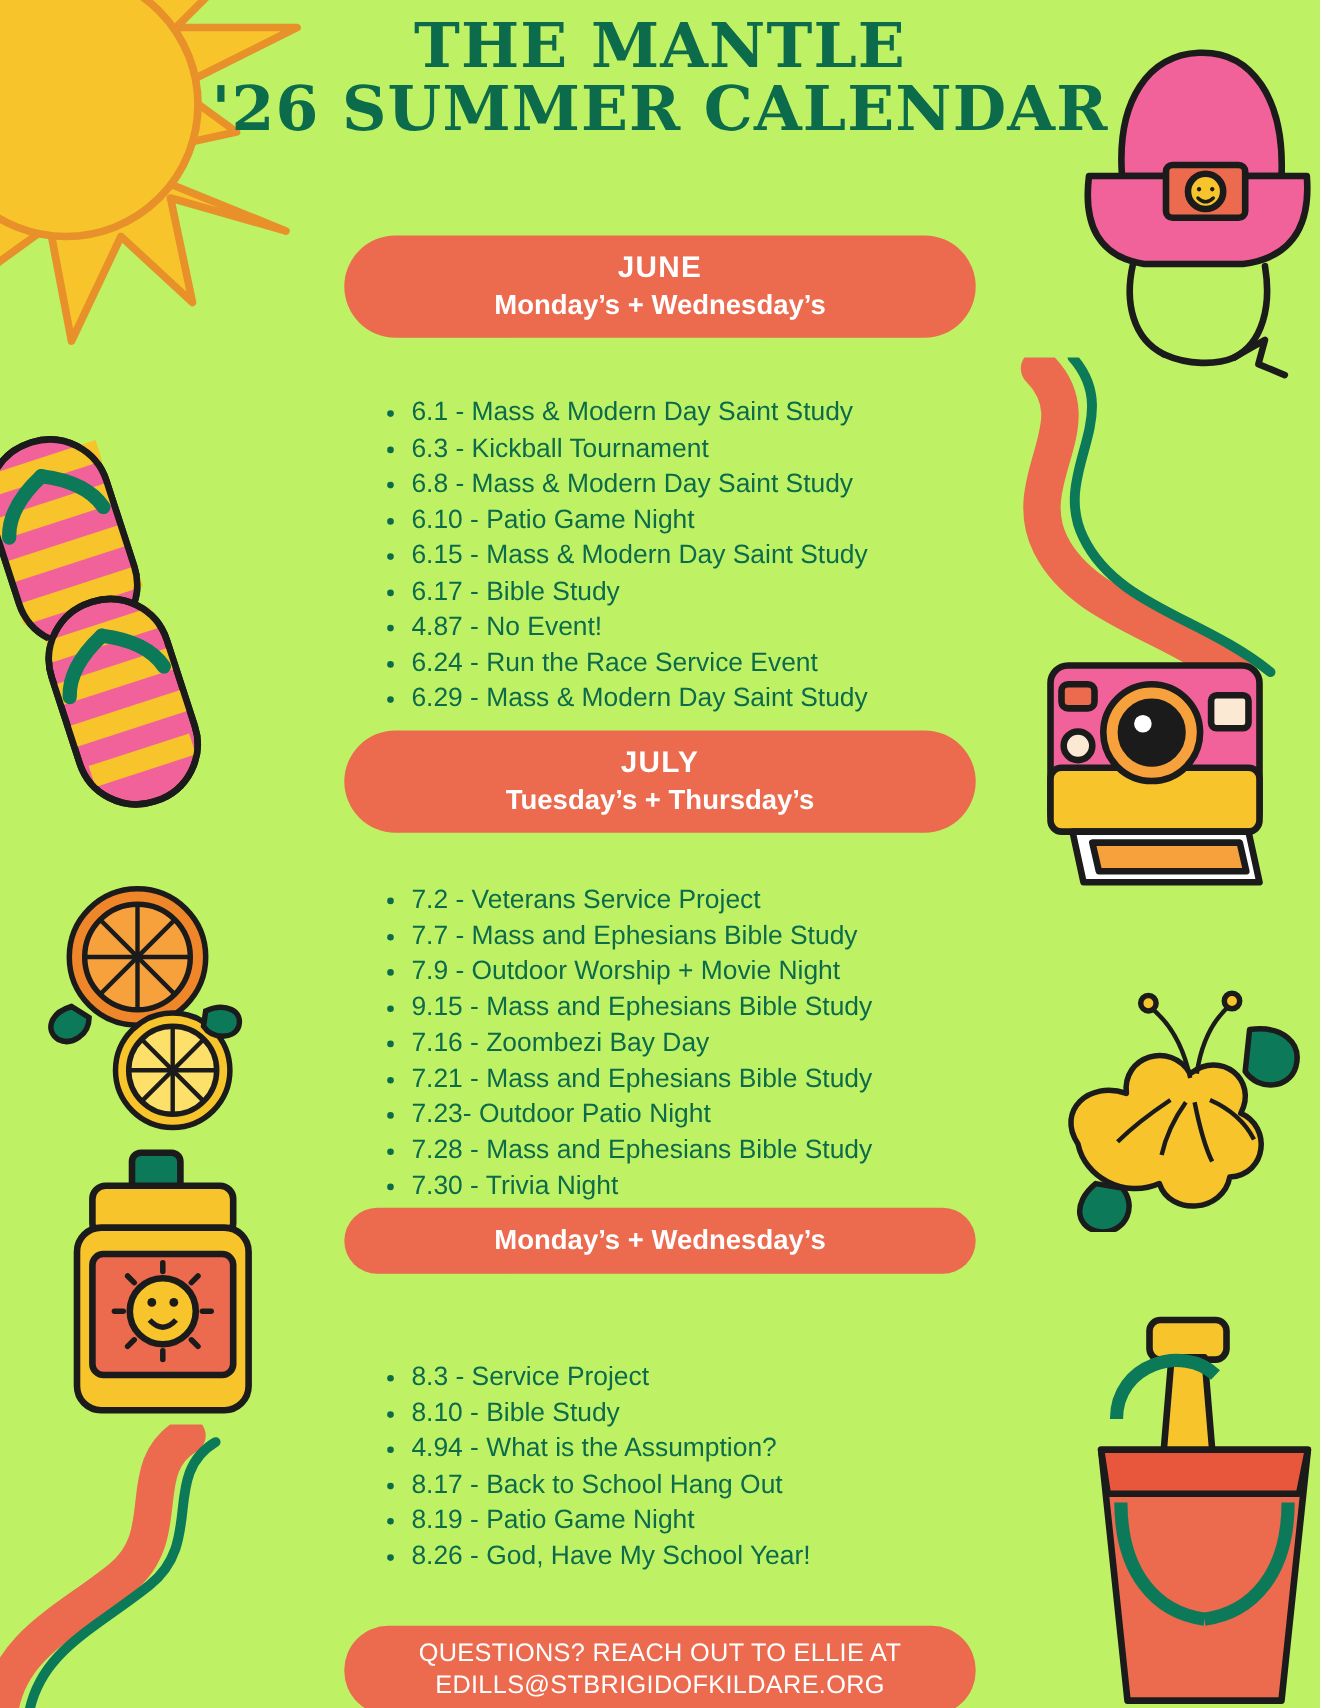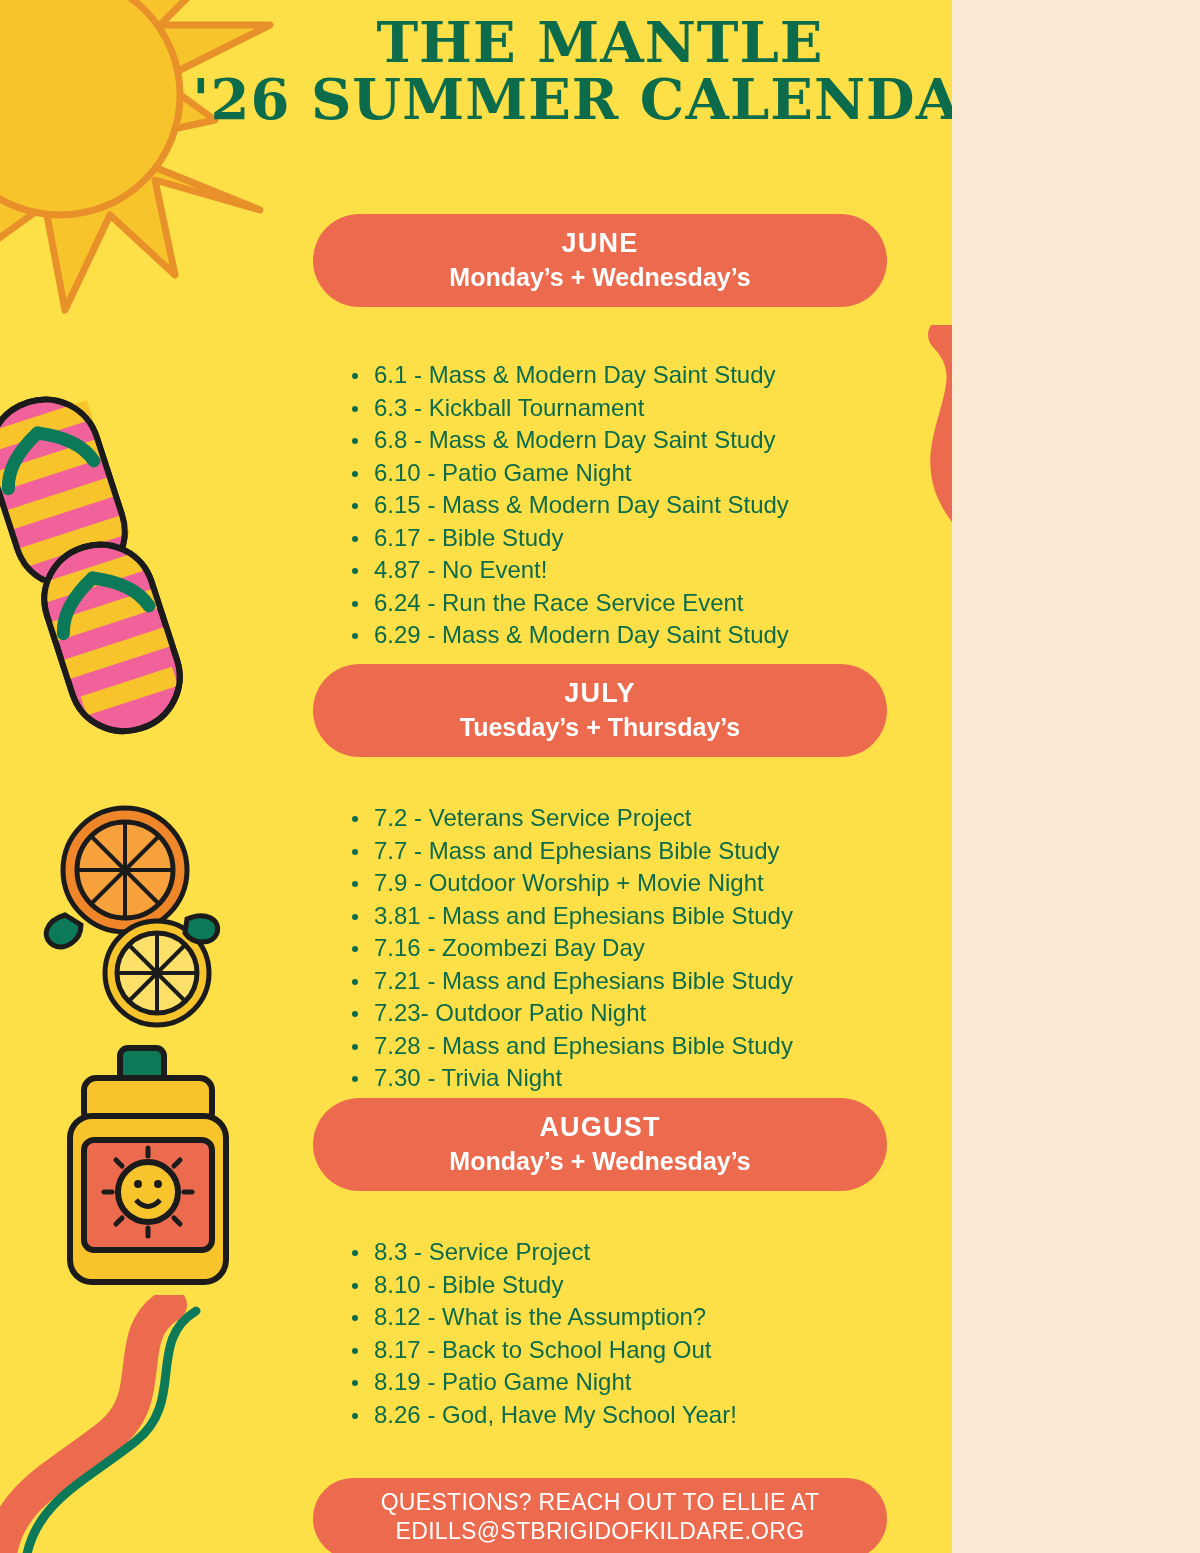--- a/index.html
+++ b/index.html
@@ -9,23 +9,23 @@
   body {
     width: 1200px;
     height: 1553px;
     background: #fbe9d4;
     font-family: "Liberation Sans", sans-serif;
     overflow: hidden;
     position: relative;
   }
   .page {
     position: relative;
-    width: 952px;
+    width: 1200px;
     height: 1553px;
-    background: #fde047;
+    background: #bef264;
     overflow: hidden;
   }
 
   
   .title-wrap {
     position: absolute;
     top: 14px;
     left: 0;
     width: 1200px;
     text-align: center;
@@ -341,36 +341,35 @@
   </ul>
 
   <div class="banner" id="banner-july">
     <div class="month">JULY</div>
     <div class="days">Tuesday’s + Thursday’s</div>
   </div>
   <ul class="events" id="events-july">
     <li>7.2 - Veterans Service Project</li>
     <li>7.7 - Mass and Ephesians Bible Study</li>
     <li>7.9 - Outdoor Worship + Movie Night</li>
-    <li>3.81 - Mass and Ephesians Bible Study</li>
+    <li>9.15 - Mass and Ephesians Bible Study</li>
     <li>7.16 - Zoombezi Bay Day</li>
     <li>7.21 - Mass and Ephesians Bible Study</li>
     <li>7.23- Outdoor Patio Night</li>
     <li>7.28 - Mass and Ephesians Bible Study</li>
     <li>7.30 - Trivia Night</li>
   </ul>
 
   <div class="banner" id="banner-august">
-    <div class="month">AUGUST</div>
     <div class="days">Monday’s + Wednesday’s</div>
   </div>
   <ul class="events" id="events-august">
     <li>8.3 - Service Project</li>
     <li>8.10 - Bible Study</li>
-    <li>8.12 - What is the Assumption?</li>
+    <li>4.94 - What is the Assumption?</li>
     <li>8.17 - Back to School Hang Out</li>
     <li>8.19 - Patio Game Night</li>
     <li>8.26 - God, Have My School Year!</li>
   </ul>
 
   <div class="footer-banner">
     <div>QUESTIONS? REACH OUT TO ELLIE AT</div>
     <div>EDILLS@STBRIGIDOFKILDARE.ORG</div>
   </div>
 

